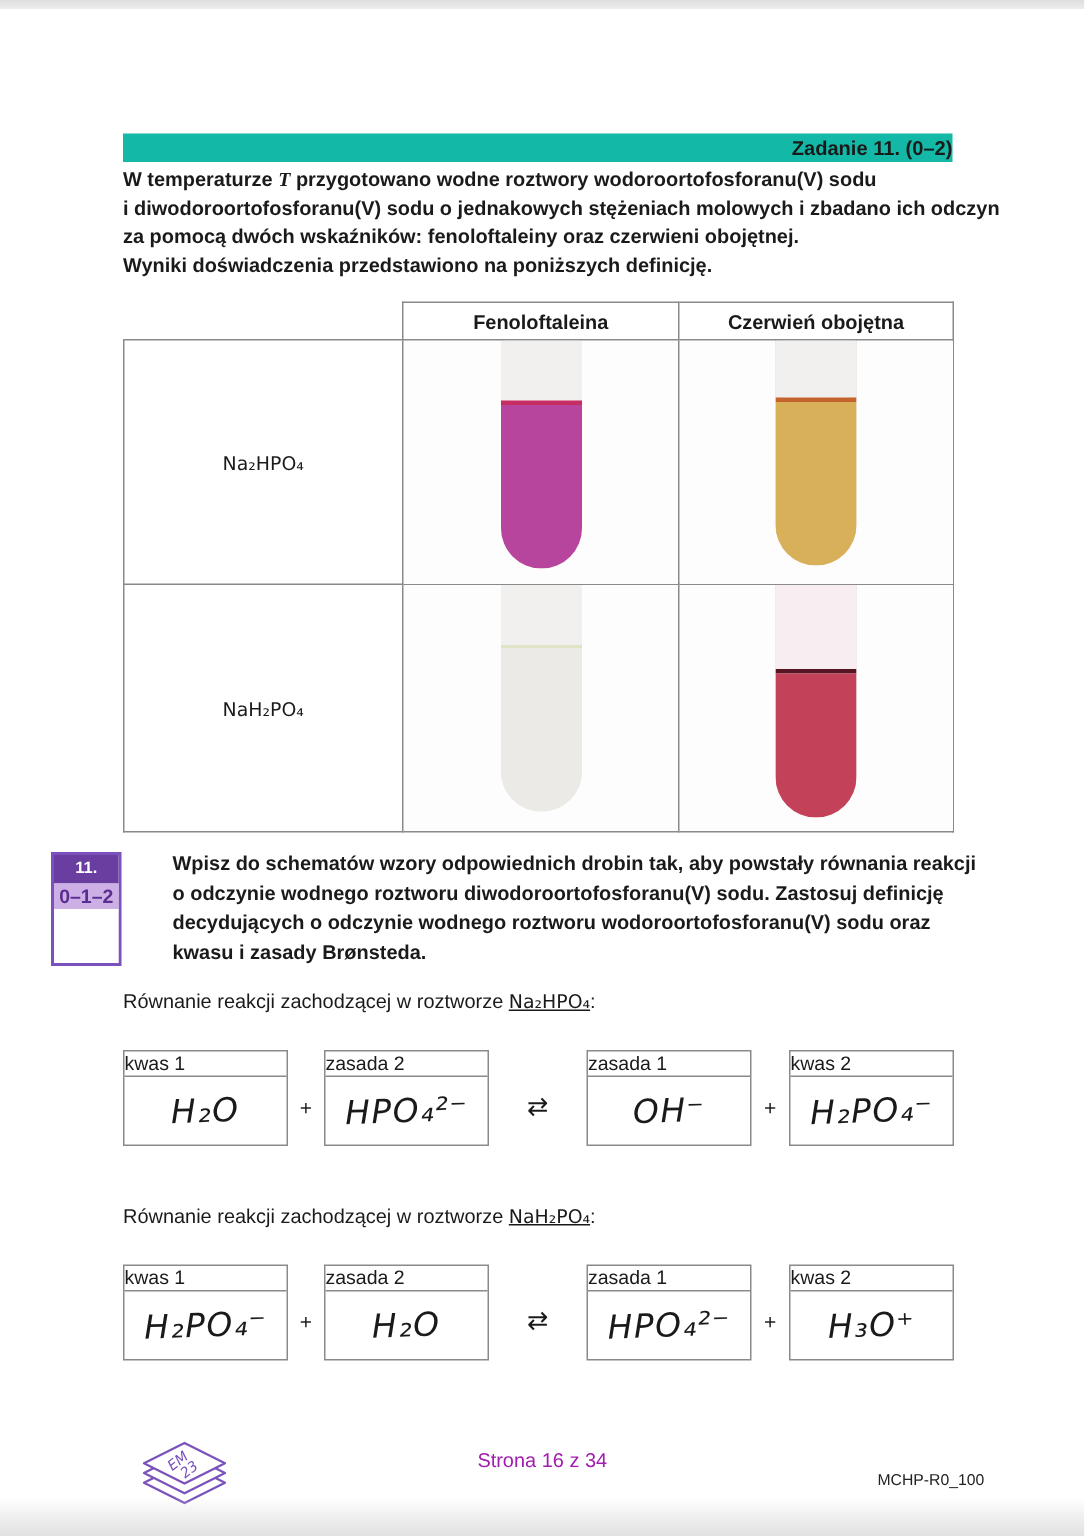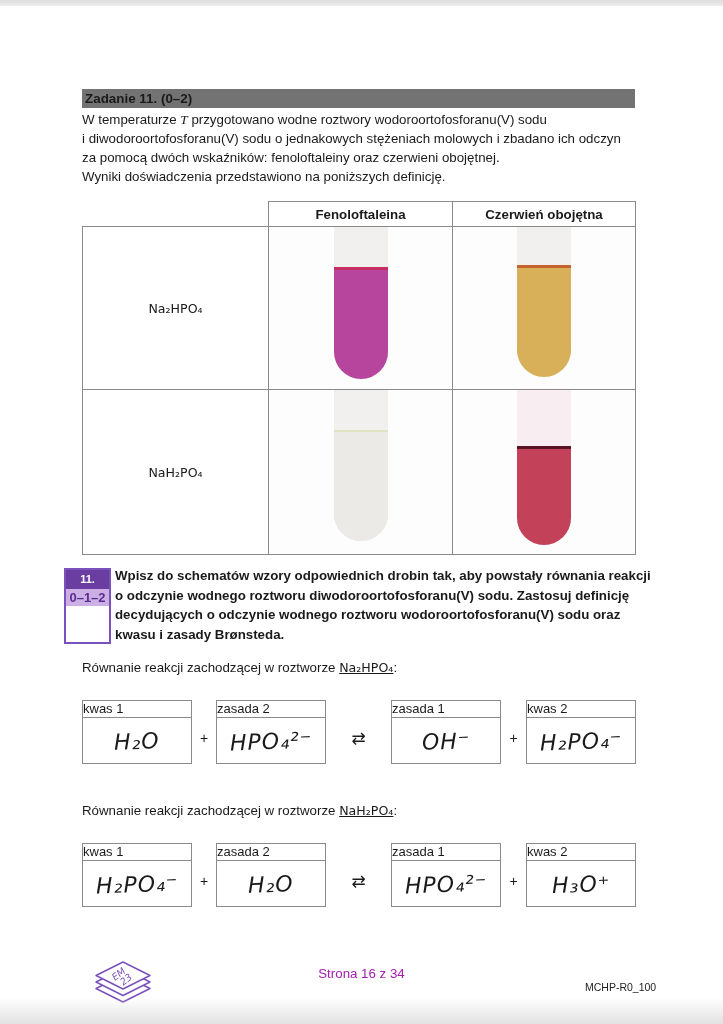--- a/index.html
+++ b/index.html
@@ -12,21 +12,21 @@
   .bottom-strip { position:absolute; left:0; bottom:0; width:723px; height:26px;
     background:linear-gradient(rgba(230,230,230,0), #e1e1e1); }
 
   
   .zadanie-bar { position:absolute; left:82px; top:89px; width:553px; height:19px;
     line-height:19px; font-size:13.4px; font-weight:bold; padding-left:3px;
     box-sizing:border-box; }
 
   
   .intro { position:absolute; left:82px; top:110px; width:560px; }
-  .tline { height:19px; line-height:19px; font-size:13.3px; white-space:nowrap; }
+  .tline { height:19px; line-height:19px; font-size:13.3px; white-space:nowrap;font-weight:bold; }
   .it { font-style:italic; font-family:"Liberation Serif", serif; }
 
   
   table.results { position:absolute; left:82px; top:201px; border-collapse:collapse;
     table-layout:fixed; }
   table.results th, table.results td { border:1px solid #8a8a8a; padding:0; }
   table.results th { font-weight:bold; font-size:13.3px; height:24px; background:#fff; }
   table.results td.blank { border:none; }
   td.subst { text-align:center; vertical-align:middle; font-size:13.3px; background:#fff; }
   td.photo { position:relative; background:#fdfdfd; vertical-align:top; }
@@ -37,21 +37,21 @@
   
   .tube { position:absolute; top:0; left:50%; transform:translateX(-50%); width:54px;
     display:flex; flex-direction:column; border-radius:0 0 27px 27px; overflow:hidden;
     box-shadow: inset 6px 0 8px -5px rgba(95,85,75,.35), inset -6px 0 8px -5px rgba(95,85,75,.35); }
   .glass { flex:0 0 auto; }
   .men   { flex:0 0 auto; }
   .liquid{ flex:1 1 auto; }
 
   
   .score { position:absolute; left:34px; top:568px; width:47px; box-sizing:border-box;
-    border:2px solid #7b51bd; background:#fff;margin-left:30px; }
+    border:2px solid #7b51bd; background:#fff; }
   .score-num { height:19px; line-height:19px; text-align:center; color:#ffffff;
     font-size:11px; font-weight:bold; }
   .score-scale { height:17px; line-height:17px; text-align:center; color:#5c2d91;
     font-size:13px; font-weight:bold; }
   .score-blank { height:36px; background:#ffffff; }
 
   
   .instruction { position:absolute; left:115px; top:566px; width:528px; }
   .instruction .tline { font-weight:bold; line-height:19.5px; height:19.5px; }
 
@@ -79,21 +79,21 @@
     color:#222;margin-left:12px; }
   .logo { position:absolute; left:90px; top:959px; }
 </style>
 </head>
 <body>
 
 <div class="screen">
 
   <div class="top-strip"></div>
 
-  <div class="zadanie-bar" style="background: #737373;">
+  <div class="zadanie-bar" style="background: #14b8a6; text-align: right;">
     <span>Zadanie 11. (0–2)</span>
   </div>
 
   <div class="intro">
     <div class="tline"><span>W temperaturze </span><span class="it">T</span><span> przygotowano wodne roztwory wodoroortofosforanu(V) sodu</span></div>
     <div class="tline">i diwodoroortofosforanu(V) sodu o jednakowych stężeniach molowych i zbadano ich odczyn</div>
     <div class="tline">za pomocą dwóch wskaźników: fenoloftaleiny oraz czerwieni obojętnej.</div>
     <div class="tline">Wyniki doświadczenia przedstawiono na poniższych definicję.</div>
   </div>
 

